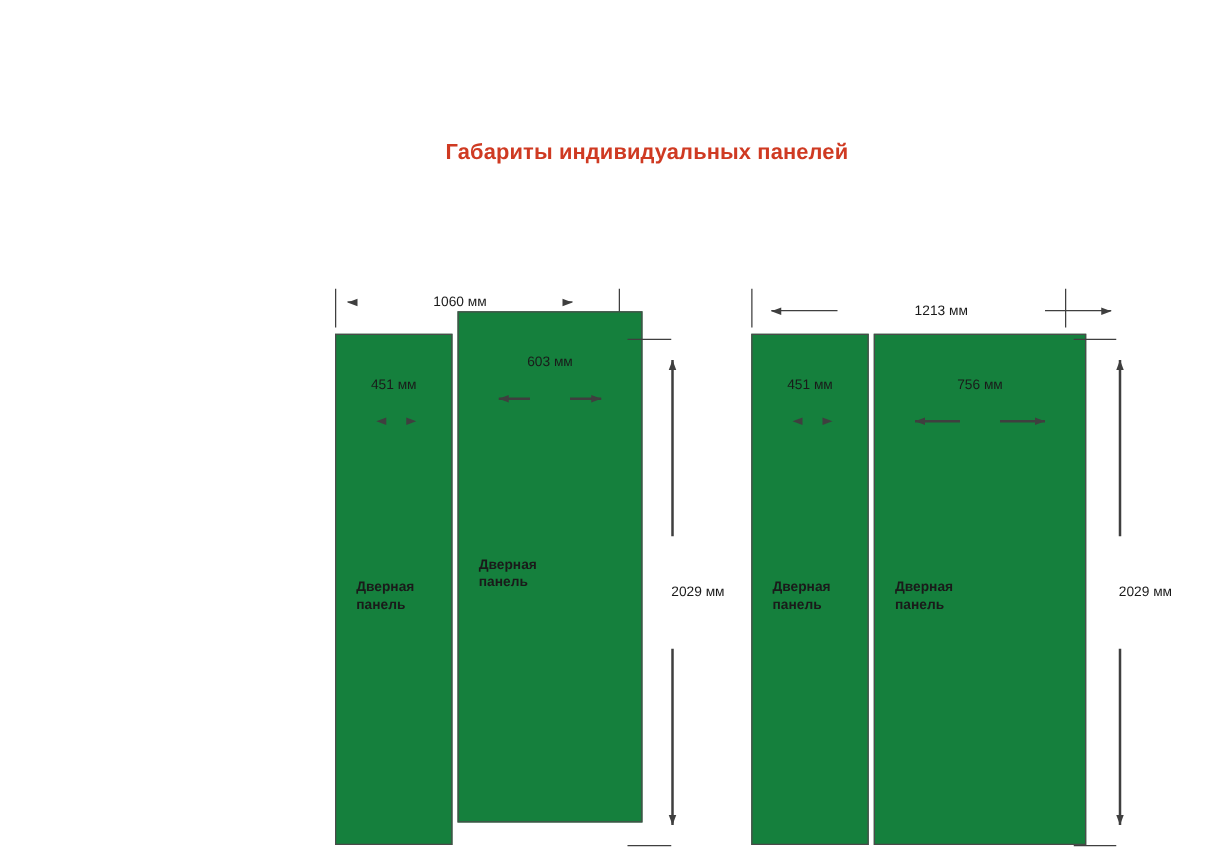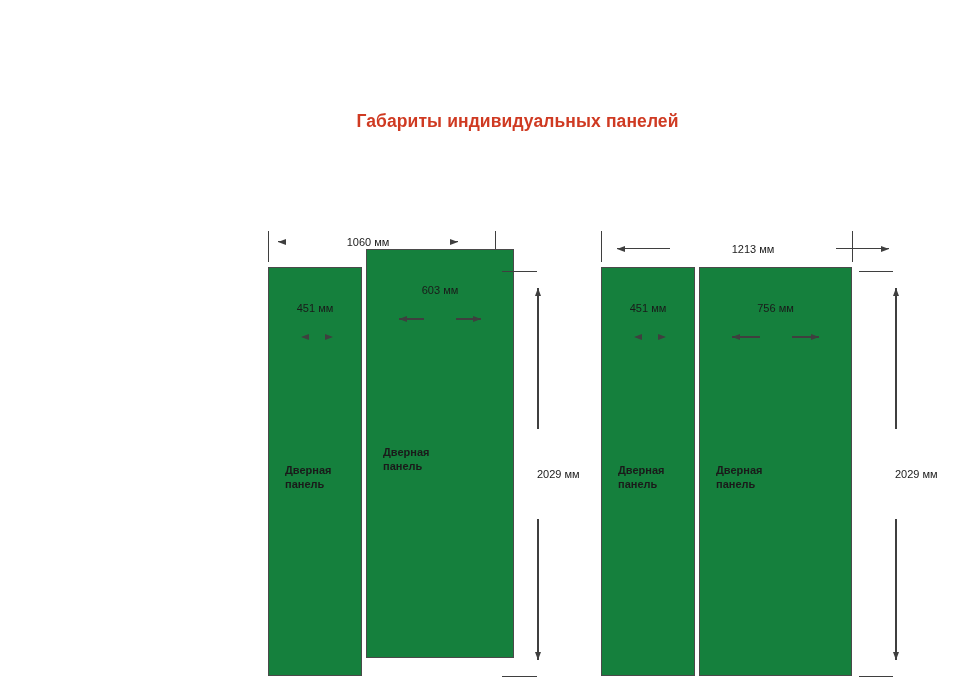--- a/index.html
+++ b/index.html
@@ -128,21 +128,21 @@
     <div class="panel" style="left:537px;top:203px;width:94px;height:409px">
       <span class="pw-label">451 мм</span>
       <div class="p-arrow">
         <i class="seg a-left"></i>
         <i class="seg a-right"></i>
       </div>
       <span class="p-name">Дверная
 панель</span>
     </div>
 
-    <div class="panel" style="left:635px;top:203px;width:153px;height:409px">
+    <div class="panel" style="left:635px;top:203px;width:170px;height:409px">
       <span class="pw-label">756 мм</span>
       <div class="p-arrow">
         <i class="seg a-left"></i>
         <i class="seg a-right"></i>
       </div>
       <span class="p-name">Дверная
 панель</span>
     </div>
 
     <div class="tick tick-h" style="left:795px;top:206.5px;width:34px"></div>

